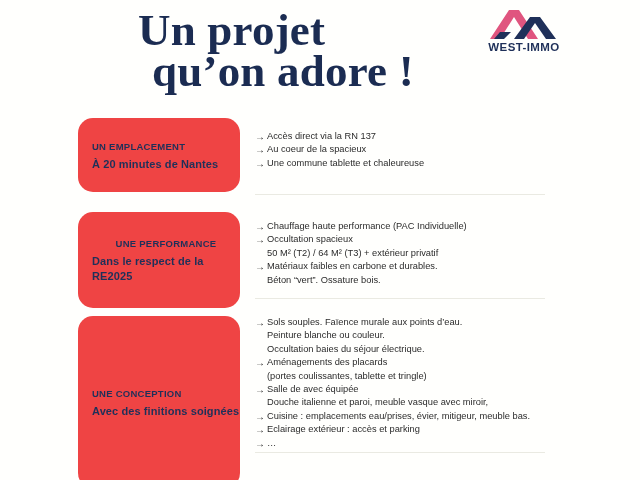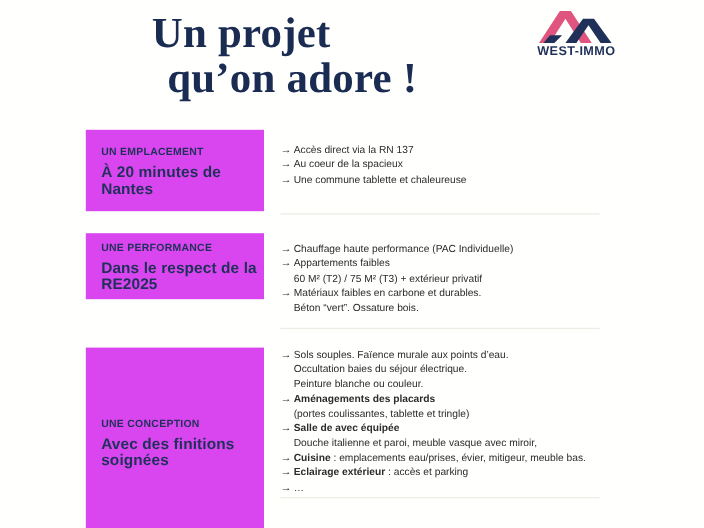--- a/index.html
+++ b/index.html
@@ -28,21 +28,21 @@
     top: 0;
     width: 640px;
     height: 108px;
   }
   .title-block {
     position: absolute;
     left: 138px;
     top: 10px;
     font-family: "Liberation Serif", "DejaVu Serif", serif;
     color: #1b2c52;
-    font-size: 39px;
+    font-size: 45px;
     line-height: 41px;
     font-weight: 700;
     letter-spacing: 0.2px;
     white-space: nowrap;
   }
   .title-line { display: block; }
   .title-line-2 { margin-left: 14px; }
 
   
   .logo {
@@ -80,40 +80,41 @@
   }
   .row-1 { top: 118px; height: 92px; }
   .row-2 { top: 212px; height: 102px; }
   .row-3 { top: 316px; height: 152px; }
 
   .green-card {
     position: absolute;
     left: 78px;
     top: 0;
     width: 162px;
-    background: #d946ef;
+    background: #ef4444;
     display: flex;
     flex-direction: column;
     justify-content: center;
     box-sizing: border-box;
     padding: 0 0 0 14px;
+    border-radius: 15px;
   }
   .row-1 .green-card { height: 74px; }
-  .row-2 .green-card { height: 60px; }
+  .row-2 .green-card { height: 96px; align-items: center; }
   .row-3 .green-card { height: 172px; }
 
   .card-title {
     font-size: 9.5px;
     font-weight: 700;
     color: #1f3059;
     letter-spacing: 0.25px;
     line-height: 15px;
   }
   .card-sub {
-    font-size: 14px;
+    font-size: 11px;
     font-weight: 700;
     color: #1f3059;
     letter-spacing: 0.1px;
     line-height: 15px;
     margin-top: 3px;
   }
 
   .bullets {
     position: absolute;
     left: 255px;
@@ -135,21 +136,21 @@
   .bullet .arrow {
     position: absolute;
     left: 0;
     top: 0;
     font-size: 10px;
     color: #2b2b2b;
     line-height: 13.4px;
   }
   .bullet .btext { display: block; }
   .bullet .bcont { display: block; }
-  .b-strong { font-weight: 700; }
+  .b-strong { font-weight: 400; }
 
   .divider {
     position: absolute;
     left: 255px;
     width: 290px;
     height: 1px;
     background: #eaeae2;
   }
   .row-1 .divider { top: 76px; }
   .row-2 .divider { top: 86px; }
@@ -208,43 +209,43 @@
       <div class="card-title">UNE PERFORMANCE</div>
       <div class="card-sub">Dans le respect de la RE2025</div>
     </div>
     <div class="bullets">
         <div class="bullet">
           <span class="arrow">→</span>
           <span class="btext"><span>Chauffage haute performance (PAC Individuelle)</span></span>
         </div>
         <div class="bullet">
           <span class="arrow">→</span>
-          <span class="btext"><span>Appartements faibles</span></span>
-          <span class="bcont">60 M² (T2) / 75 M² (T3) + extérieur privatif</span>
+          <span class="btext"><span>Occultation spacieux</span></span>
+          <span class="bcont">50 M² (T2) / 64 M² (T3) + extérieur privatif</span>
         </div>
         <div class="bullet">
           <span class="arrow">→</span>
           <span class="btext"><span>Matériaux faibles en carbone et durables.</span></span>
           <span class="bcont">Béton “vert”. Ossature bois.</span>
         </div>
       </div>
     <div class="divider"></div>
   </div>
 
   <div class="row row-3">
     <div class="green-card">
       <div class="card-title">UNE CONCEPTION</div>
       <div class="card-sub">Avec des finitions soignées</div>
     </div>
     <div class="bullets">
         <div class="bullet">
           <span class="arrow">→</span>
           <span class="btext"><span>Sols souples. Faïence murale aux points d’eau.</span></span>
+          <span class="bcont">Peinture blanche ou couleur.</span>
           <span class="bcont">Occultation baies du séjour électrique.</span>
-          <span class="bcont">Peinture blanche ou couleur.</span>
         </div>
         <div class="bullet">
           <span class="arrow">→</span>
           <span class="btext"><span class="b-strong">Aménagements des placards</span></span>
           <span class="bcont">(portes coulissantes, tablette et tringle)</span>
         </div>
         <div class="bullet">
           <span class="arrow">→</span>
           <span class="btext"><span class="b-strong">Salle de avec équipée</span></span>
           <span class="bcont">Douche italienne et paroi, meuble vasque avec miroir,</span>

